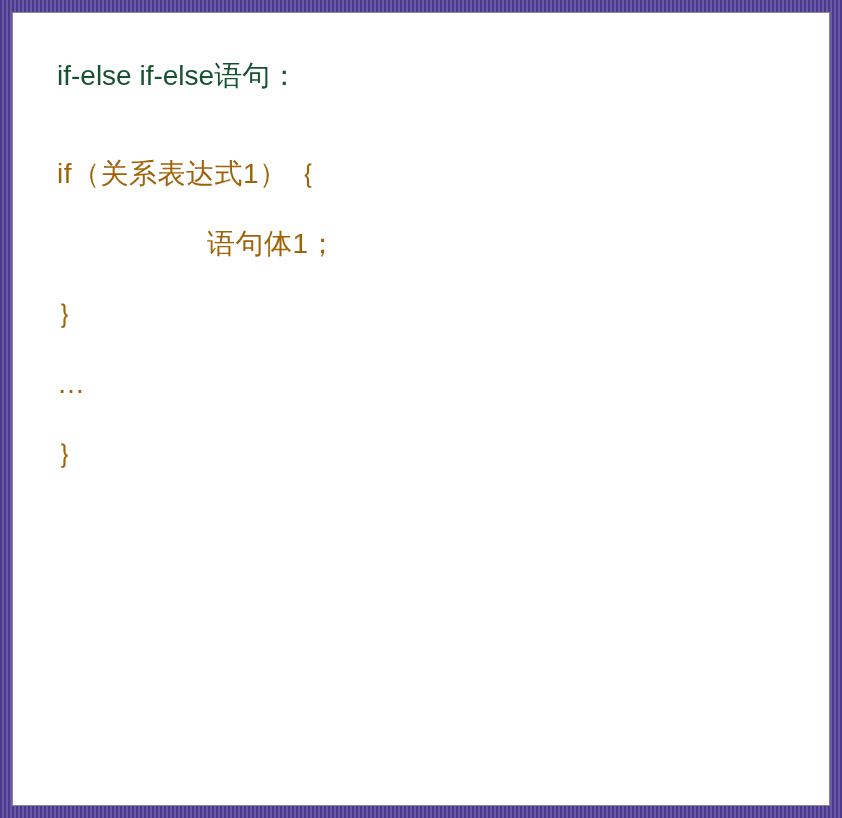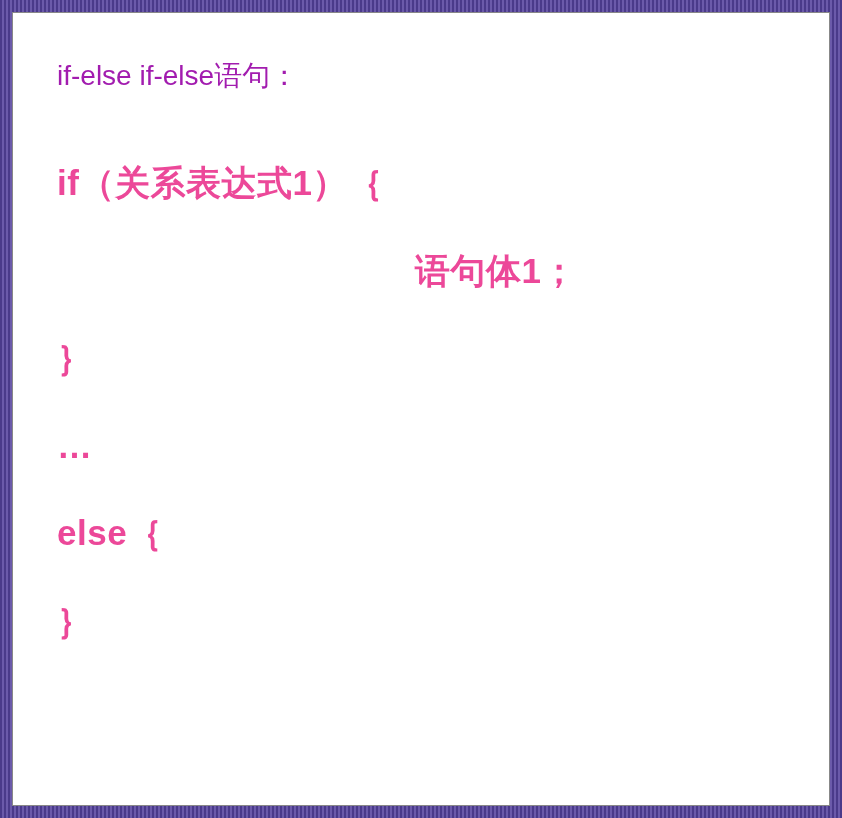--- a/index.html
+++ b/index.html
@@ -21,41 +21,38 @@
       font-family: "PingFang SC", "Microsoft YaHei", "Helvetica Neue", Arial, sans-serif;
     }
     .content-box {
       background: #ffffff;
       width: 100%;
       height: 100%;
       padding: 28px 44px;
       border: 1px solid #888;
     }
     .line {
-      font-size: 35px;
+      font-size: 28px;
       line-height: 2.5;
-      color: #ec4899;
+      color: #a16207;
       letter-spacing: 0.5px;
-      font-weight: bold;
     }
     .title-line {
-      color: #a21caf;
+      color: #14532d;
       font-size: 28px;
       line-height: 2.5;
       margin-bottom: 28px;
     }
     .indent {
       padding-left: 150px;
-      text-align: center;
     }
   </style>
 </head>
 <body>
 
 <div class="content-box">
   <div class="title-line">if-else if-else语句：</div>
   <div class="line">if（关系表达式1）｛</div>
   <div class="line indent">语句体1；</div>
   <div class="line">｝</div>
   <div class="line">…</div>
-  <div class="line">else｛</div>
   <div class="line">｝</div>
 </div>
 
 </body></html>

